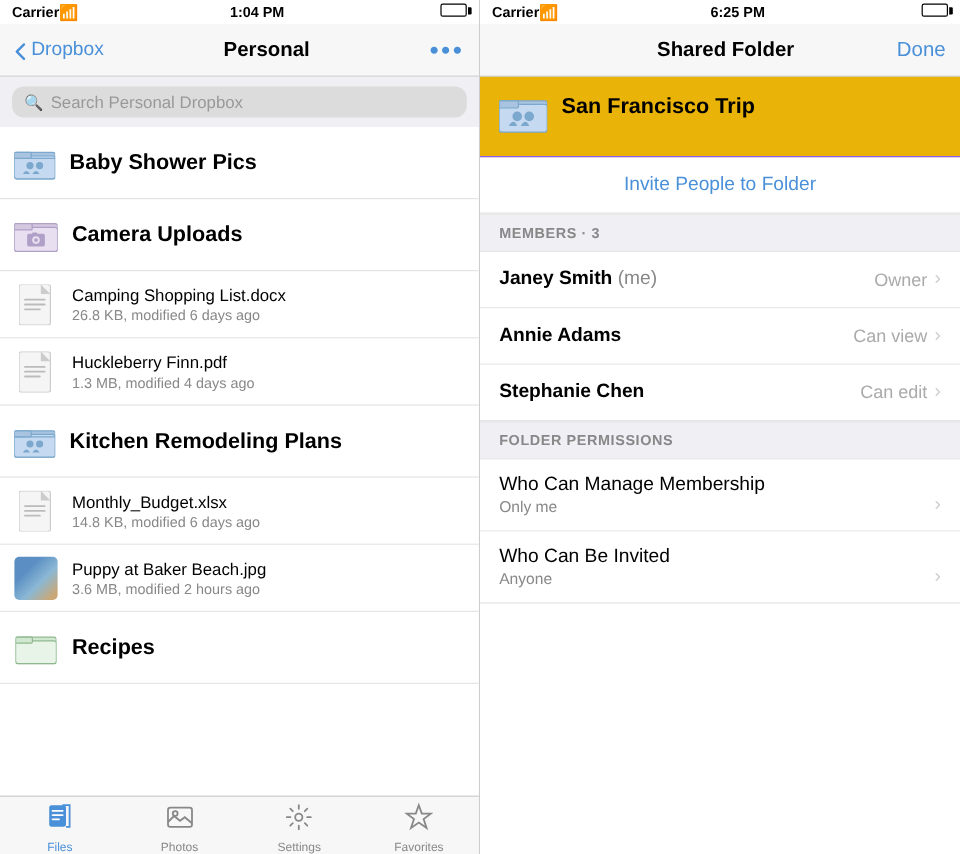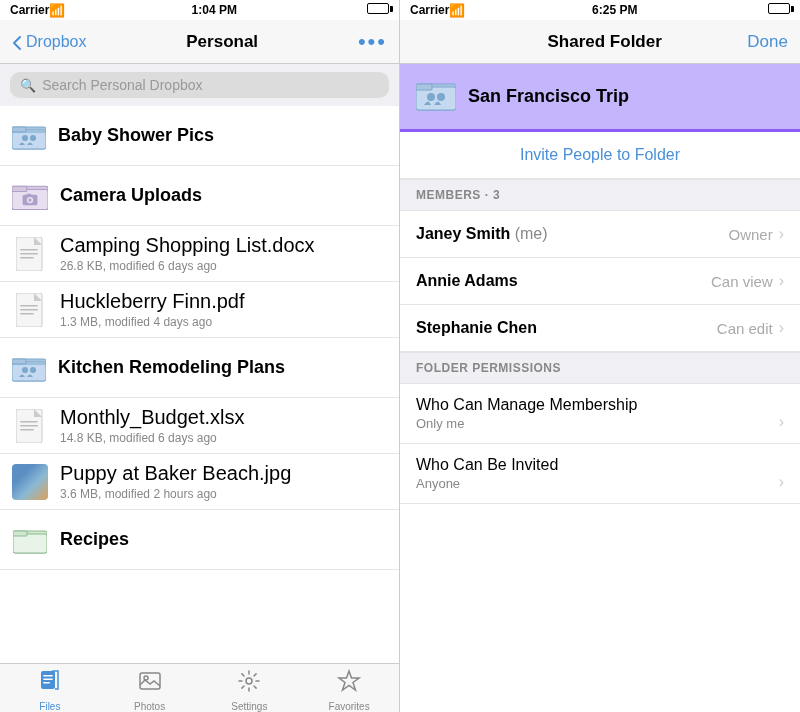--- a/index.html
+++ b/index.html
@@ -87,21 +87,21 @@
       display: flex;
       align-items: center;
       padding: 0 12px;
       min-height: 56px;
       border-bottom: 1px solid #e5e5e5;
       gap: 12px;
     }
     .file-item.folder { min-height: 60px; }
     .file-icon { width: 36px; height: 36px; display: flex; align-items: center; justify-content: center; flex-shrink: 0; }
     .file-info { flex: 1; }
-    .file-name { font-size: 20px; color: #000; }
+    .file-name { font-size: 14px; color: #000; }
     .file-name.bold { font-weight: 600; font-size: 18px; }
     .file-meta { font-size: 12px; color: #888; margin-top: 2px; }
 
     
     .icon-shared-folder {
       width: 34px; height: 28px;
       position: relative;
     }
     .icon-shared-folder svg { width: 34px; height: 28px; }
     .icon-regular-folder svg { width: 34px; height: 28px; }
@@ -156,26 +156,25 @@
       border-bottom: 1px solid #ccc;
       display: flex;
       align-items: center;
       justify-content: space-between;
       padding: 0 12px;
     }
     .nav-title-right { font-size: 17px; font-weight: 600; color: #000; }
     .nav-done { color: #4a90d9; font-size: 17px; font-weight: 400; cursor: pointer; }
 
     .folder-header {
-      background: #c4b5fd;
+      background: #eab308;
       padding: 14px 16px;
       display: flex;
-      align-items: center;
       gap: 12px;
-      border-bottom: 3px solid #8b5cf6;
+      border-bottom: 1px solid #8b5cf6;
     }
     .folder-header-name { font-size: 18px; font-weight: 700; color: #000; }
 
     .invite-row {
       padding: 14px;
       text-align: center;
       border-bottom: 1px solid #e5e5e5;
     }
     .invite-link { color: #4a90d9; font-size: 16px; cursor: pointer; }
 

